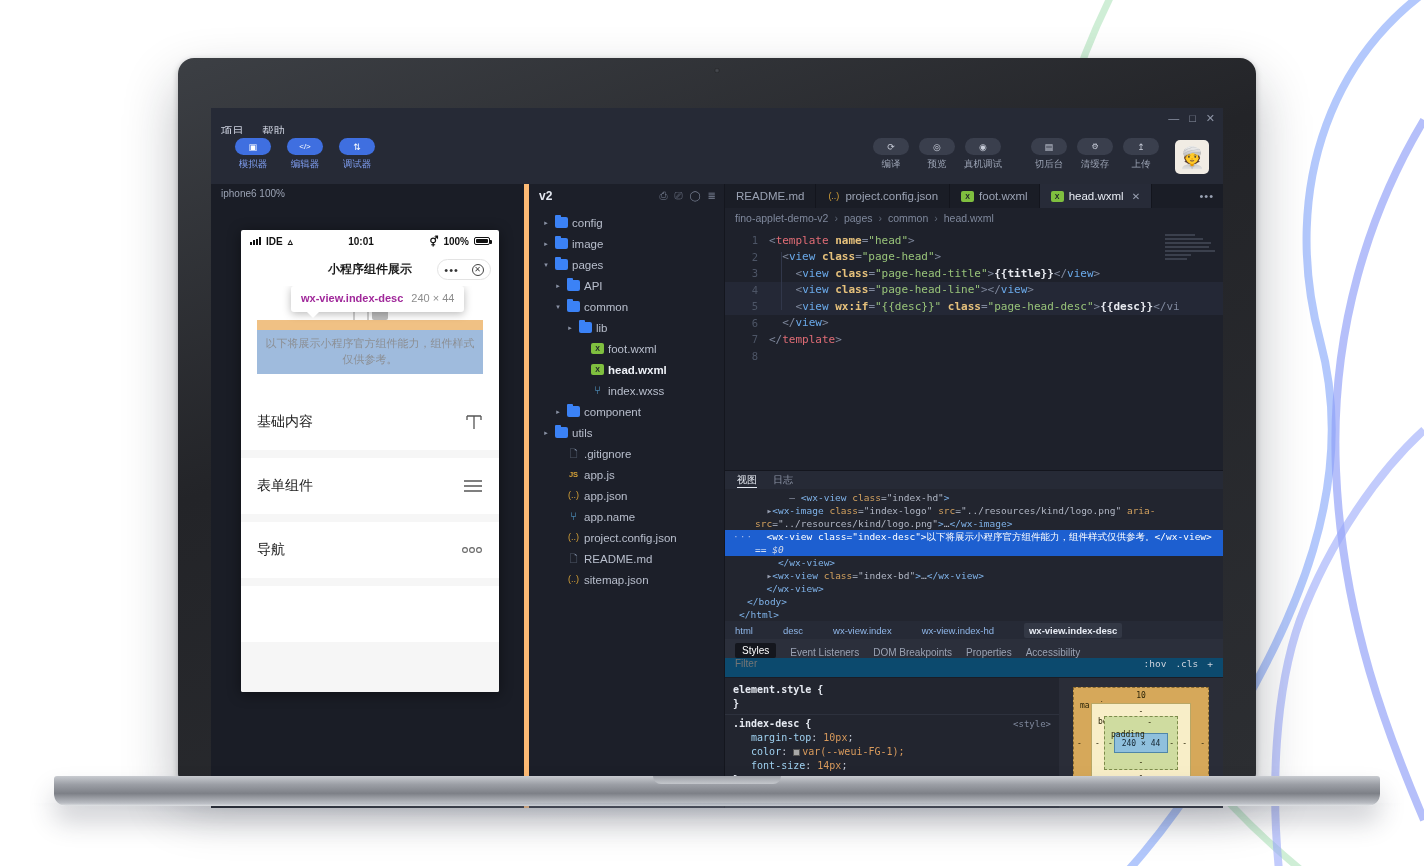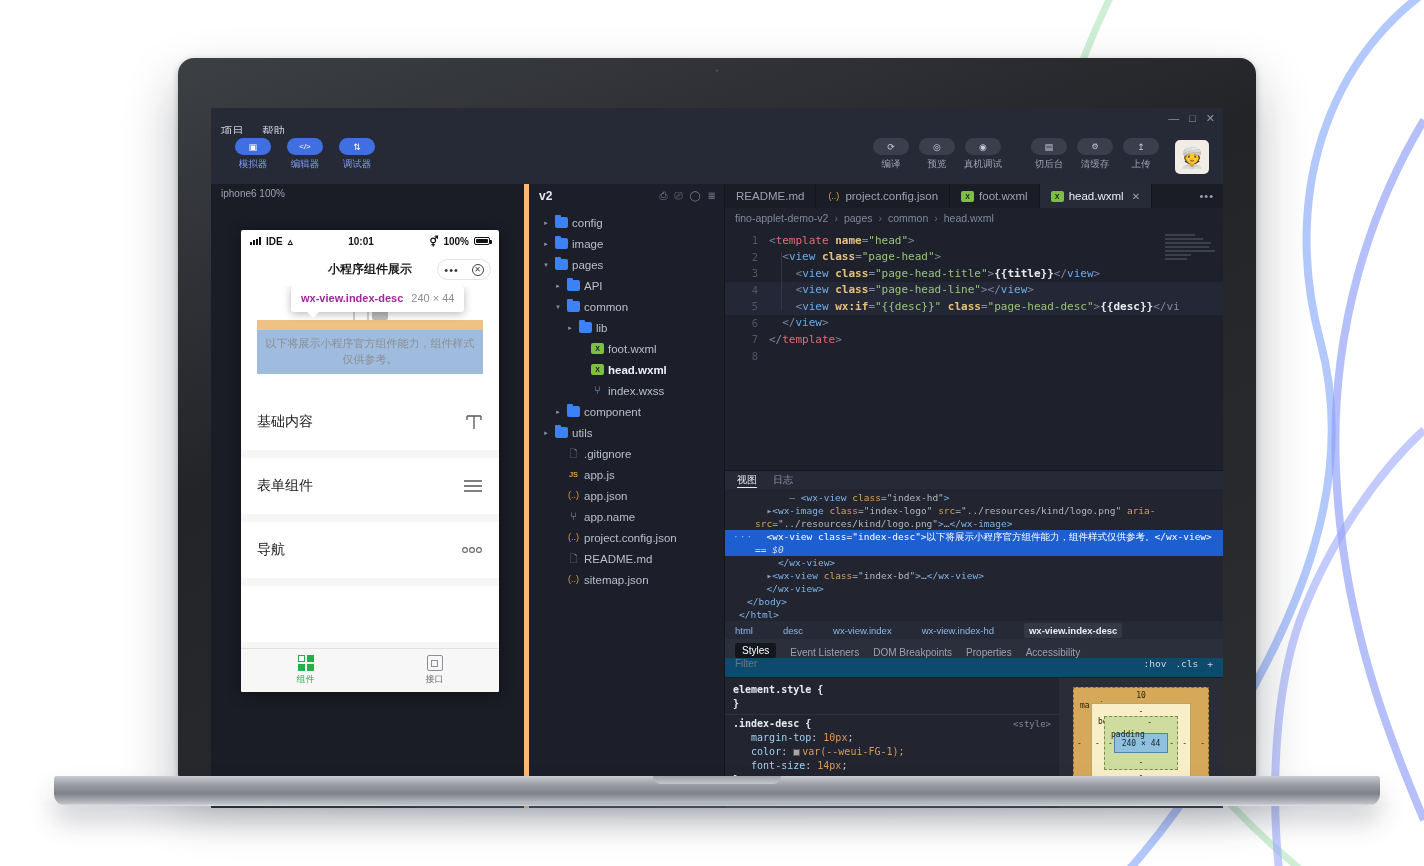--- a/index.html
+++ b/index.html
@@ -394,37 +394,20 @@
                     <svg width="22" height="8" viewBox="0 0 22 8">
                         <circle cx="4" cy="4" r="2.4" fill="none" stroke="#666" stroke-width="1.1"></circle>
                         <circle cx="11" cy="4" r="2.4" fill="none" stroke="#666" stroke-width="1.1"></circle>
                         <circle cx="18" cy="4" r="2.4" fill="none" stroke="#666" stroke-width="1.1"></circle>
                       </svg>
                   </span>
                 </div>
                 <div class="list-item"></div>
               </div>
 
-              <div class="tabbar">
-                <div class="tab active">
-                  <span class="tabicon-grid">
-                      <i></i>
-                      <i></i>
-                      <i></i>
-                      <i></i>
-                    </span>
-                  <span class="tab-label">组件</span>
-                </div>
-                <div class="tab">
-                  <span class="tabicon-chip">
-                      <i></i>
-                    </span>
-                  <span class="tab-label">接口</span>
-                </div>
-              </div>
             </div>
           </div>
         </div>
 
         <div class="explorer">
           <div class="exp-head">
             <span class="exp-title">v2</span>
             <span class="exp-icons">
               <span>⎙</span>
               <span>⎚</span>

